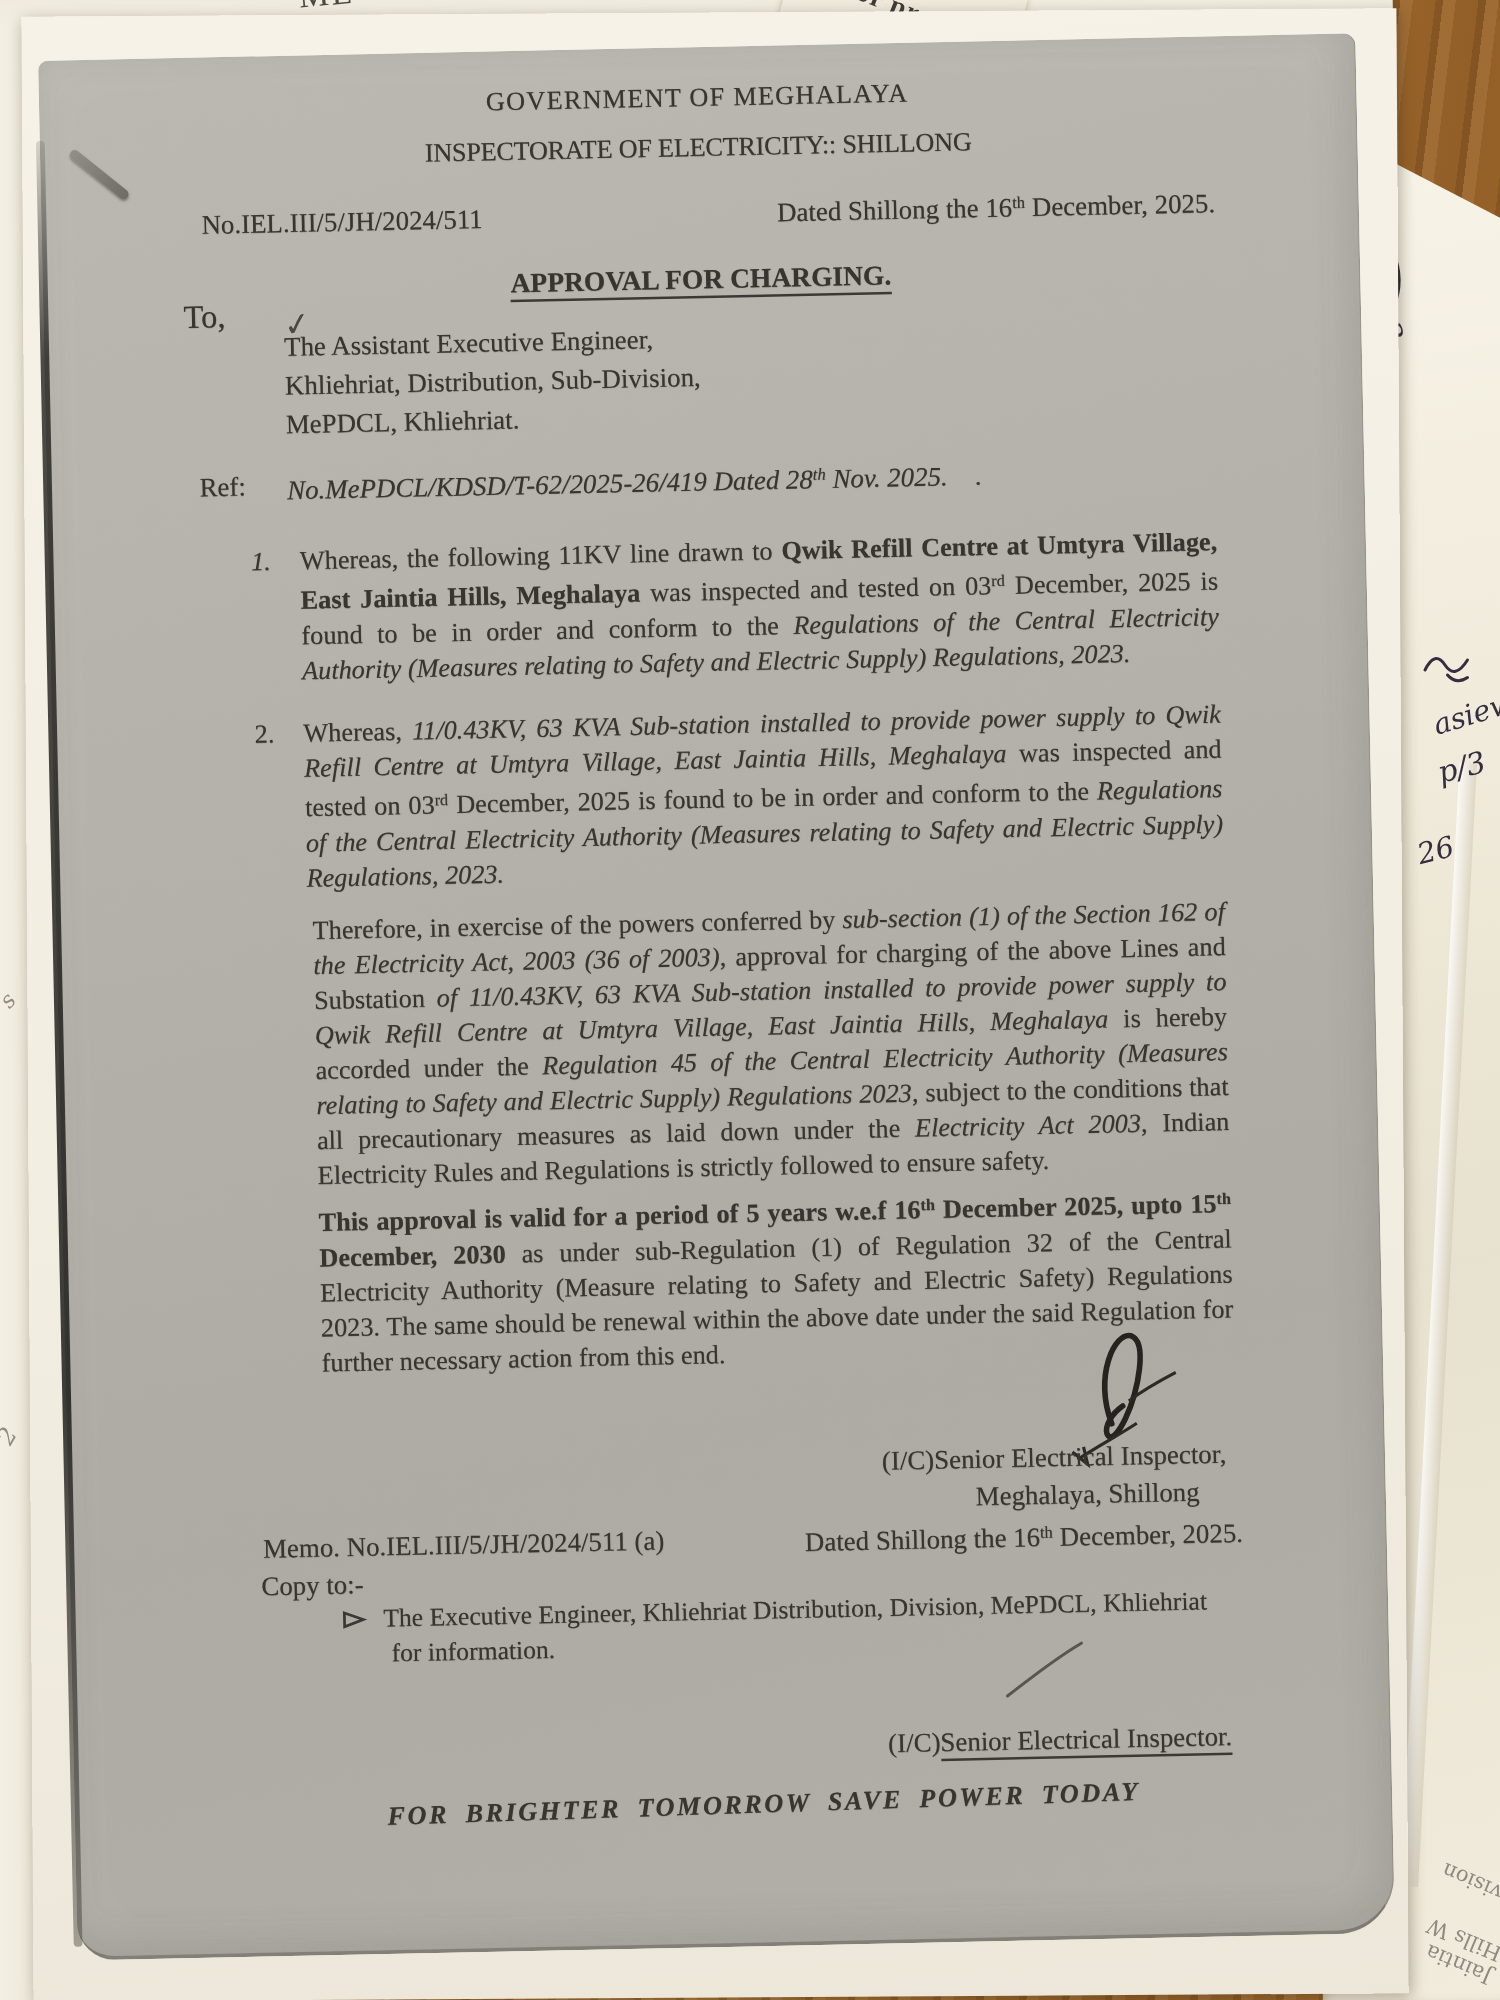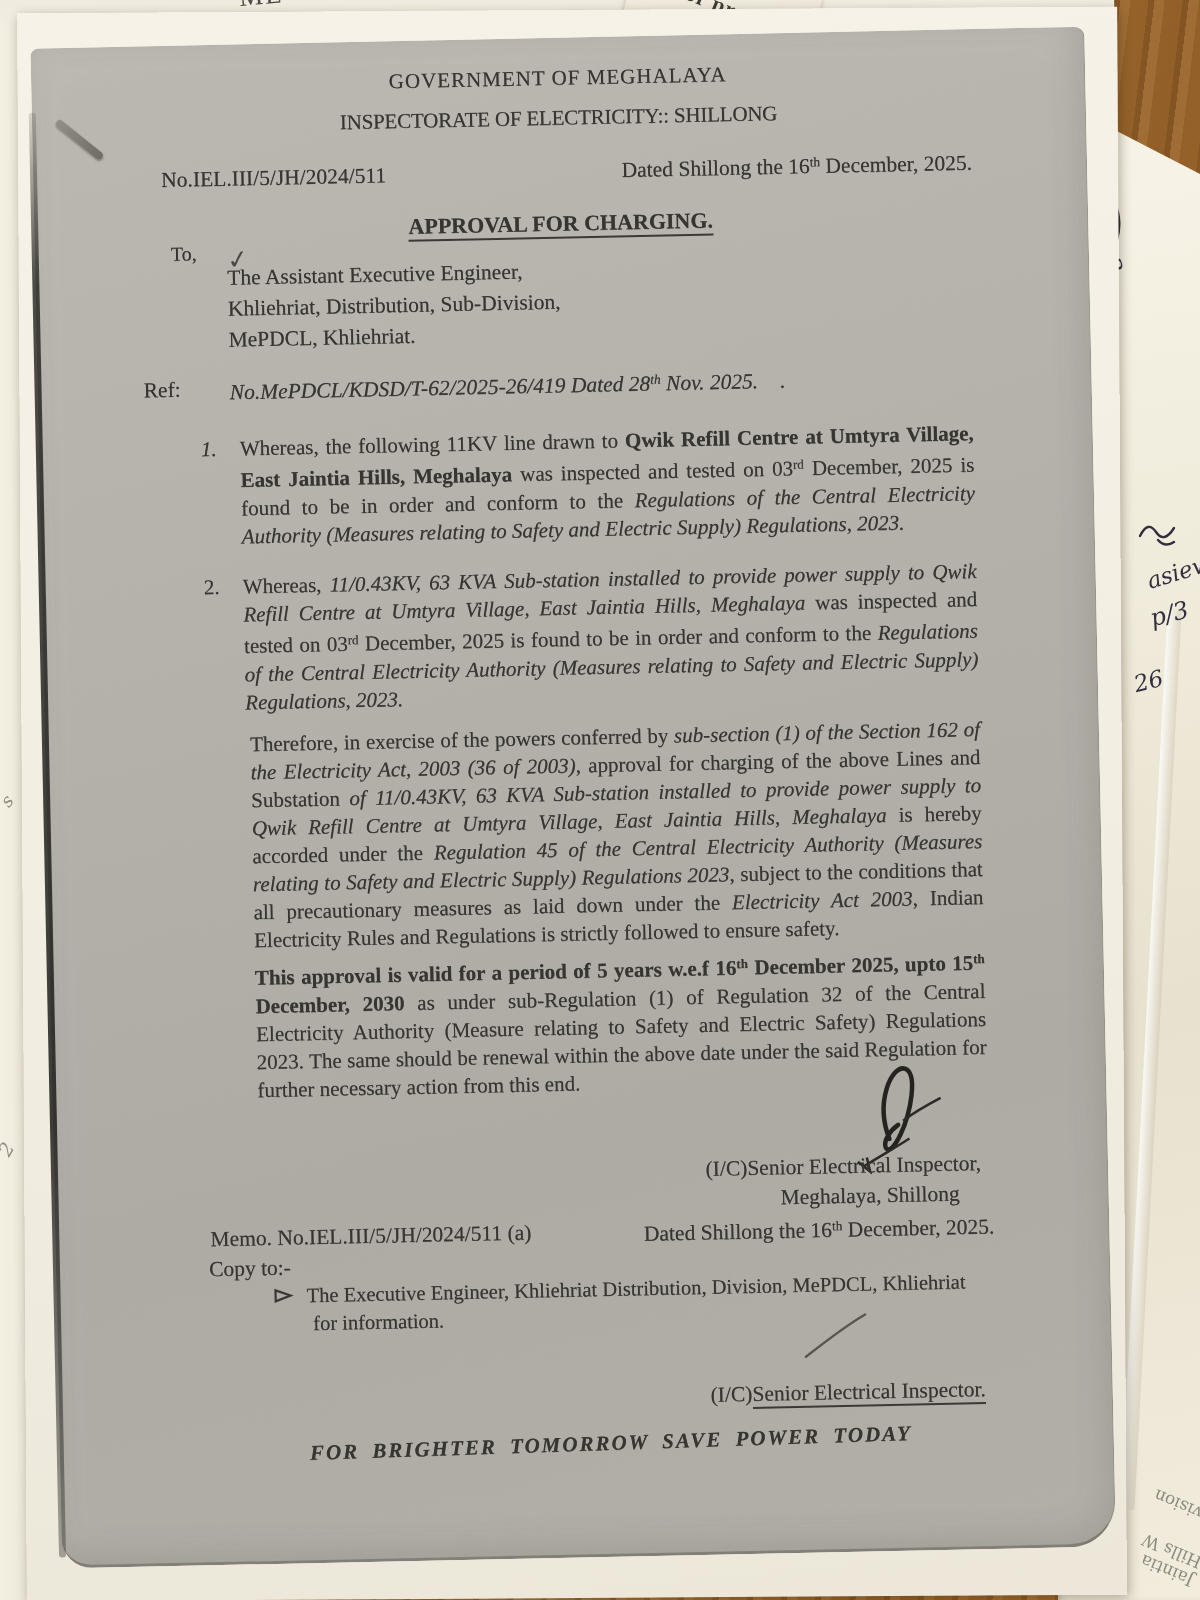--- a/index.html
+++ b/index.html
@@ -121,27 +121,27 @@
       <div class="staple"></div>
 
       <div class="txt hdr" style="top:26px">GOVERNMENT OF MEGHALAYA</div>
       <div class="txt hdr hdr2" style="top:66px">INSPECTORATE OF ELECTRICITY:: SHILLONG</div>
 
       <div class="txt" style="left:128px;top:120px;font-size:21.5px">No.IEL.III/5/JH/2024/511</div>
       <div class="txt" style="left:480px;right:114px;top:116px;text-align:right;font-size:21.5px"><span class="run-n">Dated Shillong the 16</span><span class="run-sup">th</span><span class="run-n"> December, 2025.</span></div>
 
       <div class="txt" style="left:0;right:0;top:172px;text-align:center;font-size:22px;font-weight:700"><span class="underl">APPROVAL FOR CHARGING.</span></div>
 
-      <div class="txt" style="left:136px;top:194px;font-size:20px">To,</div>
+      <div class="txt" style="left:112px;top:194px;font-size:26px">To,</div>
       <span class="tick">✓</span>
       <div class="txt" style="left:192px;top:218px;font-size:21.5px;line-height:31px">The Assistant Executive Engineer,</div>
       <div class="txt" style="left:192px;top:249px;font-size:21.5px;line-height:31px">Khliehriat, Distribution, Sub-Division,</div>
       <div class="txt" style="left:192px;top:280px;font-size:21.5px;line-height:31px">MePDCL, Khliehriat.</div>
 
-      <div class="txt" style="left:106px;top:330px;font-size:21.5px">Ref:</div>
+      <div class="txt" style="left:122px;top:330px;font-size:21.5px">Ref:</div>
       <div class="txt" style="left:192px;top:330px;font-size:21.5px"><span class="run-i">No.MePDCL/KDSD/T-62/2025-26/419 Dated 28</span><span class="run-isup">th</span><span class="run-i"> Nov. 2025.</span><span class="run-n">  .</span></div>
 
       <div class="txt" style="left:162px;top:390px;font-style:italic">1.</div>
       <div class="txt just" style="left:201px;top:390px;width:734px"><span class="run-n">Whereas, the following 11KV line drawn to </span><span class="run-b">Qwik Refill Centre at Umtyra Village, East Jaintia Hills, Meghalaya</span><span class="run-n"> was inspected and tested on 03</span><span class="run-sup">rd</span><span class="run-n"> December, 2025 is found to be in order and conform to the </span><span class="run-i">Regulations of the Central Electricity Authority (Measures relating to Safety and Electric Supply) Regulations, 2023.</span></div>
 
       <div class="txt" style="left:162px;top:528px">2.</div>
       <div class="txt just" style="left:201px;top:528px;width:734px"><span class="run-n">Whereas, </span><span class="run-i">11/0.43KV, 63 KVA Sub-station installed to provide power supply to Qwik Refill Centre at Umtyra Village, East Jaintia Hills, Meghalaya</span><span class="run-n"> was inspected and tested on 03</span><span class="run-sup">rd</span><span class="run-n"> December, 2025 is found to be in order and conform to the </span><span class="run-i">Regulations of the Central Electricity Authority (Measures relating to Safety and Electric Supply) Regulations, 2023.</span></div>
 
       <div class="txt just" style="left:205px;top:686px;width:730px"><span class="run-n">Therefore, in exercise of the powers conferred by </span><span class="run-i">sub-section (1) of the Section 162 of the Electricity Act, 2003 (36 of 2003)</span><span class="run-n">, approval for charging of the above Lines and Substation </span><span class="run-i">of 11/0.43KV, 63 KVA Sub-station installed to provide power supply to Qwik Refill Centre at Umtyra Village, East Jaintia Hills, Meghalaya</span><span class="run-n"> is hereby accorded under the </span><span class="run-i">Regulation 45 of the Central Electricity Authority (Measures relating to Safety and Electric Supply) Regulations 2023</span><span class="run-n">, subject to the conditions that all precautionary measures as laid down under the </span><span class="run-i">Electricity Act 2003</span><span class="run-n">, Indian Electricity Rules and Regulations is strictly followed to ensure safety.</span></div>
 

